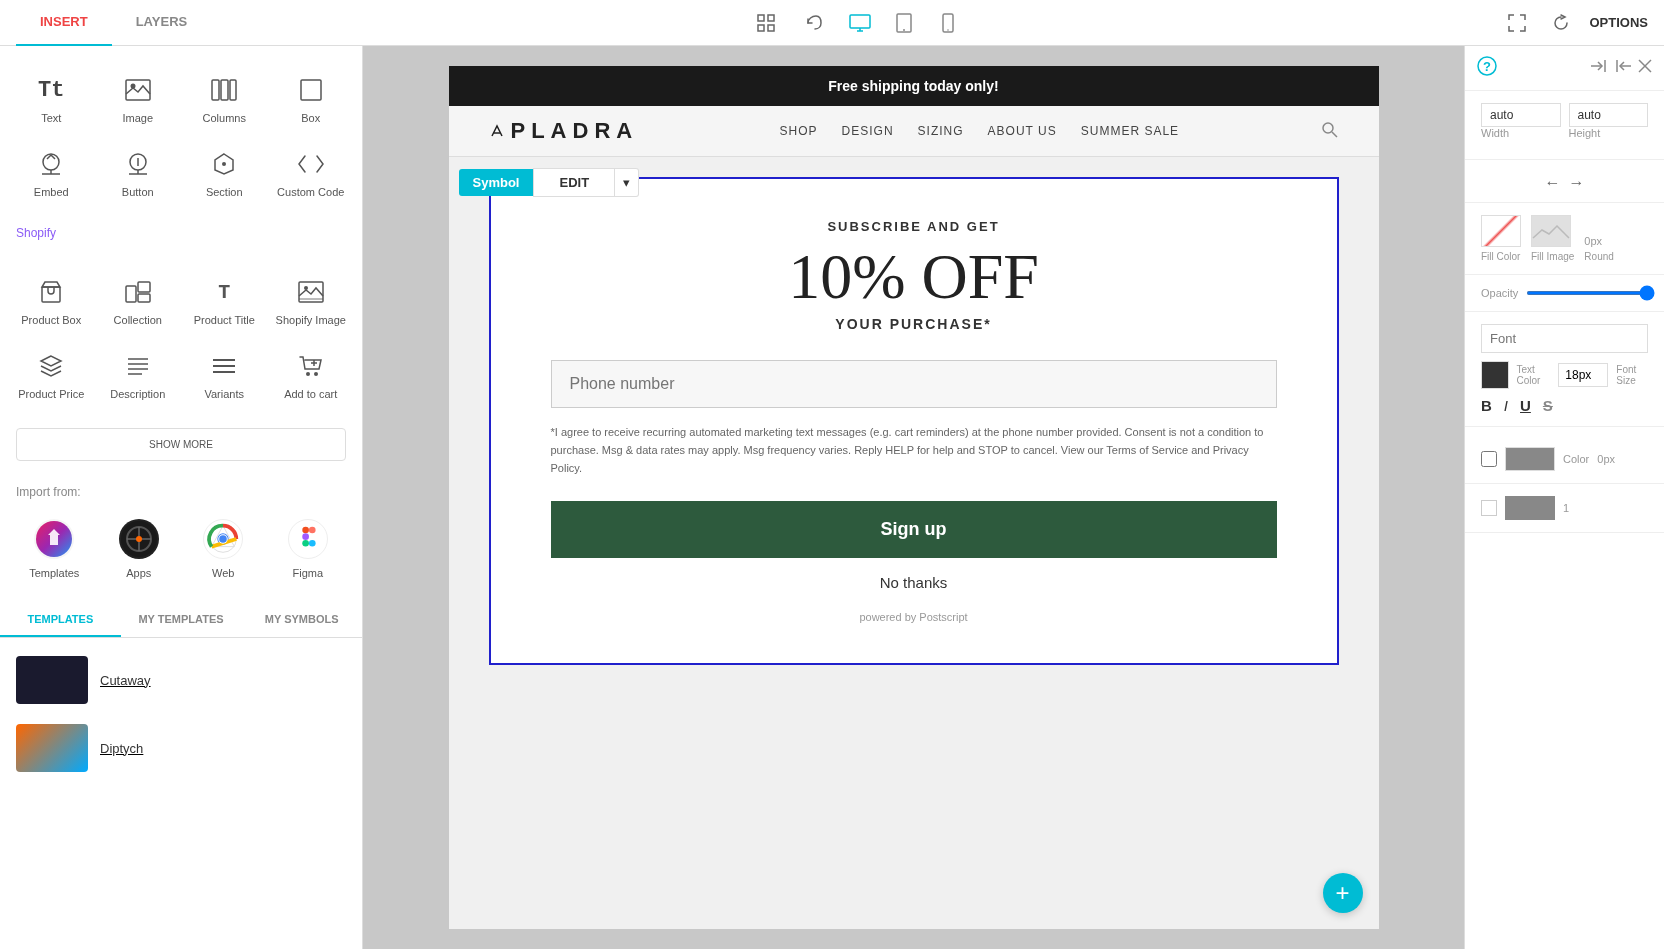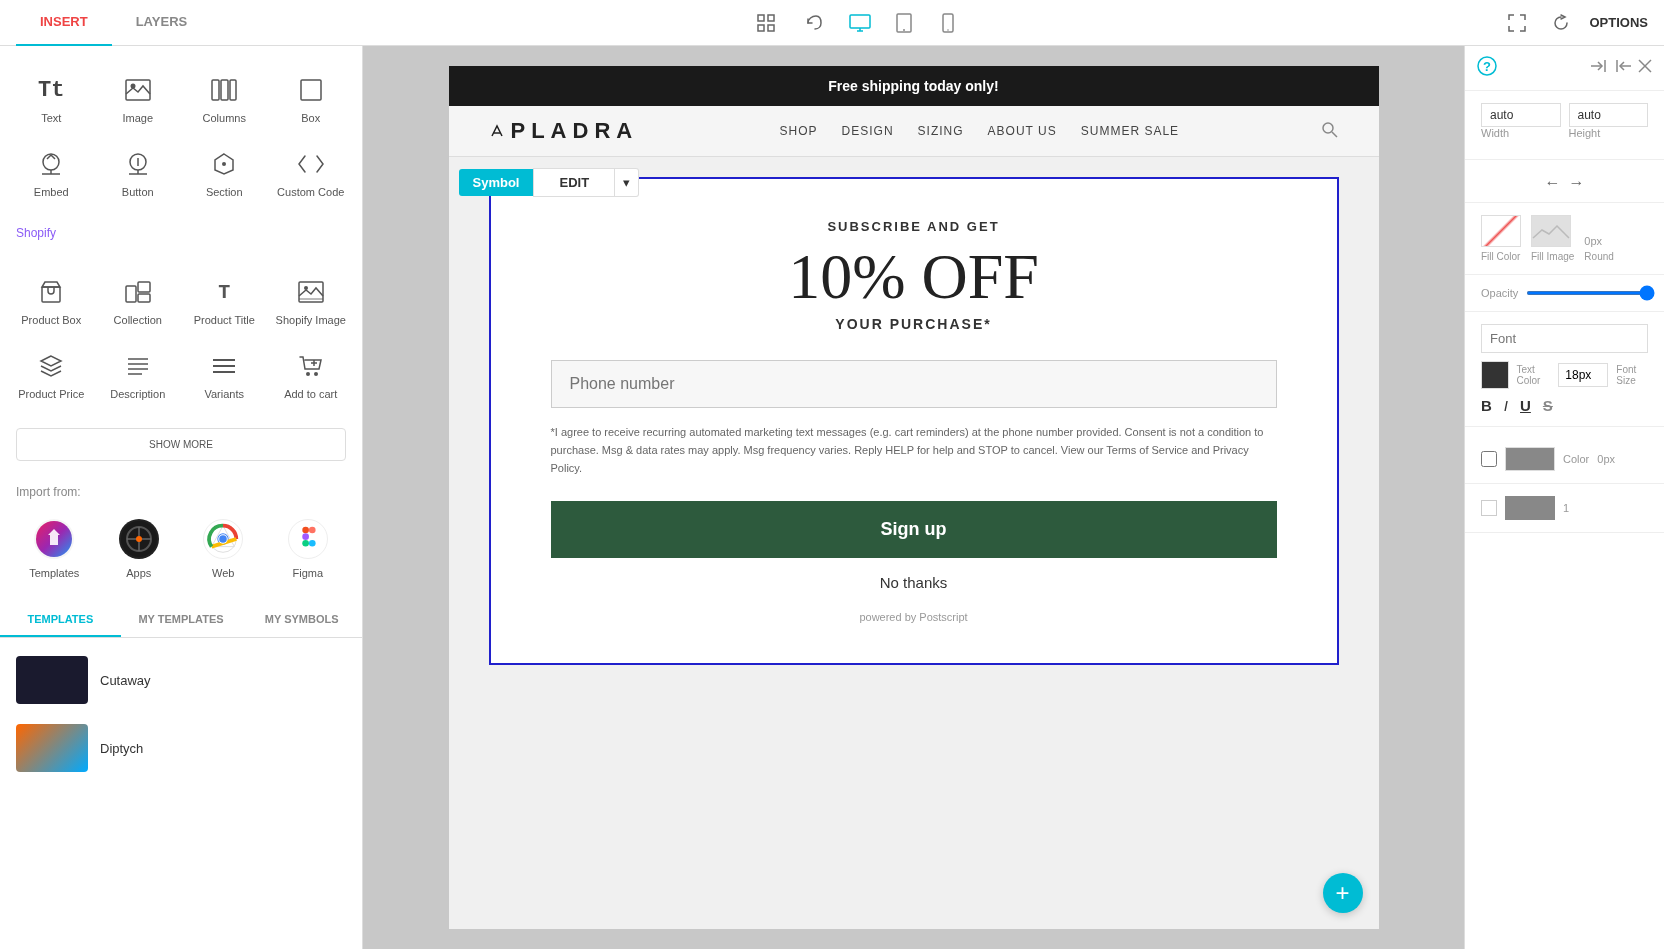--- a/index.html
+++ b/index.html
@@ -29,21 +29,21 @@
     .show-more-btn { margin: 8px 16px 16px; border: 1px solid #ddd; background: #fff; padding: 10px; width: calc(100% - 32px); text-align: center; font-size: 10px; color: #555; cursor: pointer; border-radius: 4px; }
     .import-section { padding: 8px 16px; }
     .import-label { font-size: 12px; color: #888; margin-bottom: 12px; }
     .import-grid { display: grid; grid-template-columns: repeat(4, 1fr); gap: 8px; }
     .import-item { display: flex; flex-direction: column; align-items: center; gap: 8px; cursor: pointer; padding: 8px 4px; }
     .import-icon { width: 40px; height: 40px; border-radius: 50%; display: flex; align-items: center; justify-content: center; font-size: 20px; }
     .import-label-text { font-size: 11px; color: #555; text-align: center; }
     .tabs-row { display: flex; border-bottom: 1px solid #ddd; margin-top: 8px; }
     .tab-btn { flex: 1; padding: 10px 4px; font-size: 11px; font-weight: 600; color: #888; text-align: center; cursor: pointer; border-bottom: 2px solid transparent; }
     .tab-btn.active { color: #00bcd4; border-bottom: 2px solid #00bcd4; }
-    .template-list { padding: 8px 0; }
+    .template-list { padding: 8px 0; text-decoration: underline; }
     .template-item { display: flex; align-items: center; gap: 12px; padding: 10px 16px; cursor: pointer; }
     .template-thumb { width: 72px; height: 48px; background: #222; border-radius: 4px; overflow: hidden; flex-shrink: 0; }
     .template-name { font-size: 13px; color: #333; }
 
     
     .canvas-area { flex: 1; background: #c8c8c8; display: flex; flex-direction: column; overflow: hidden; position: relative; }
     .canvas-wrapper { flex: 1; overflow: auto; display: flex; justify-content: center; padding: 20px; border-radius: 16px; }
     .page-canvas { background: #f0f0f0; width: 930px; min-height: 860px; position: relative; }
 
     

